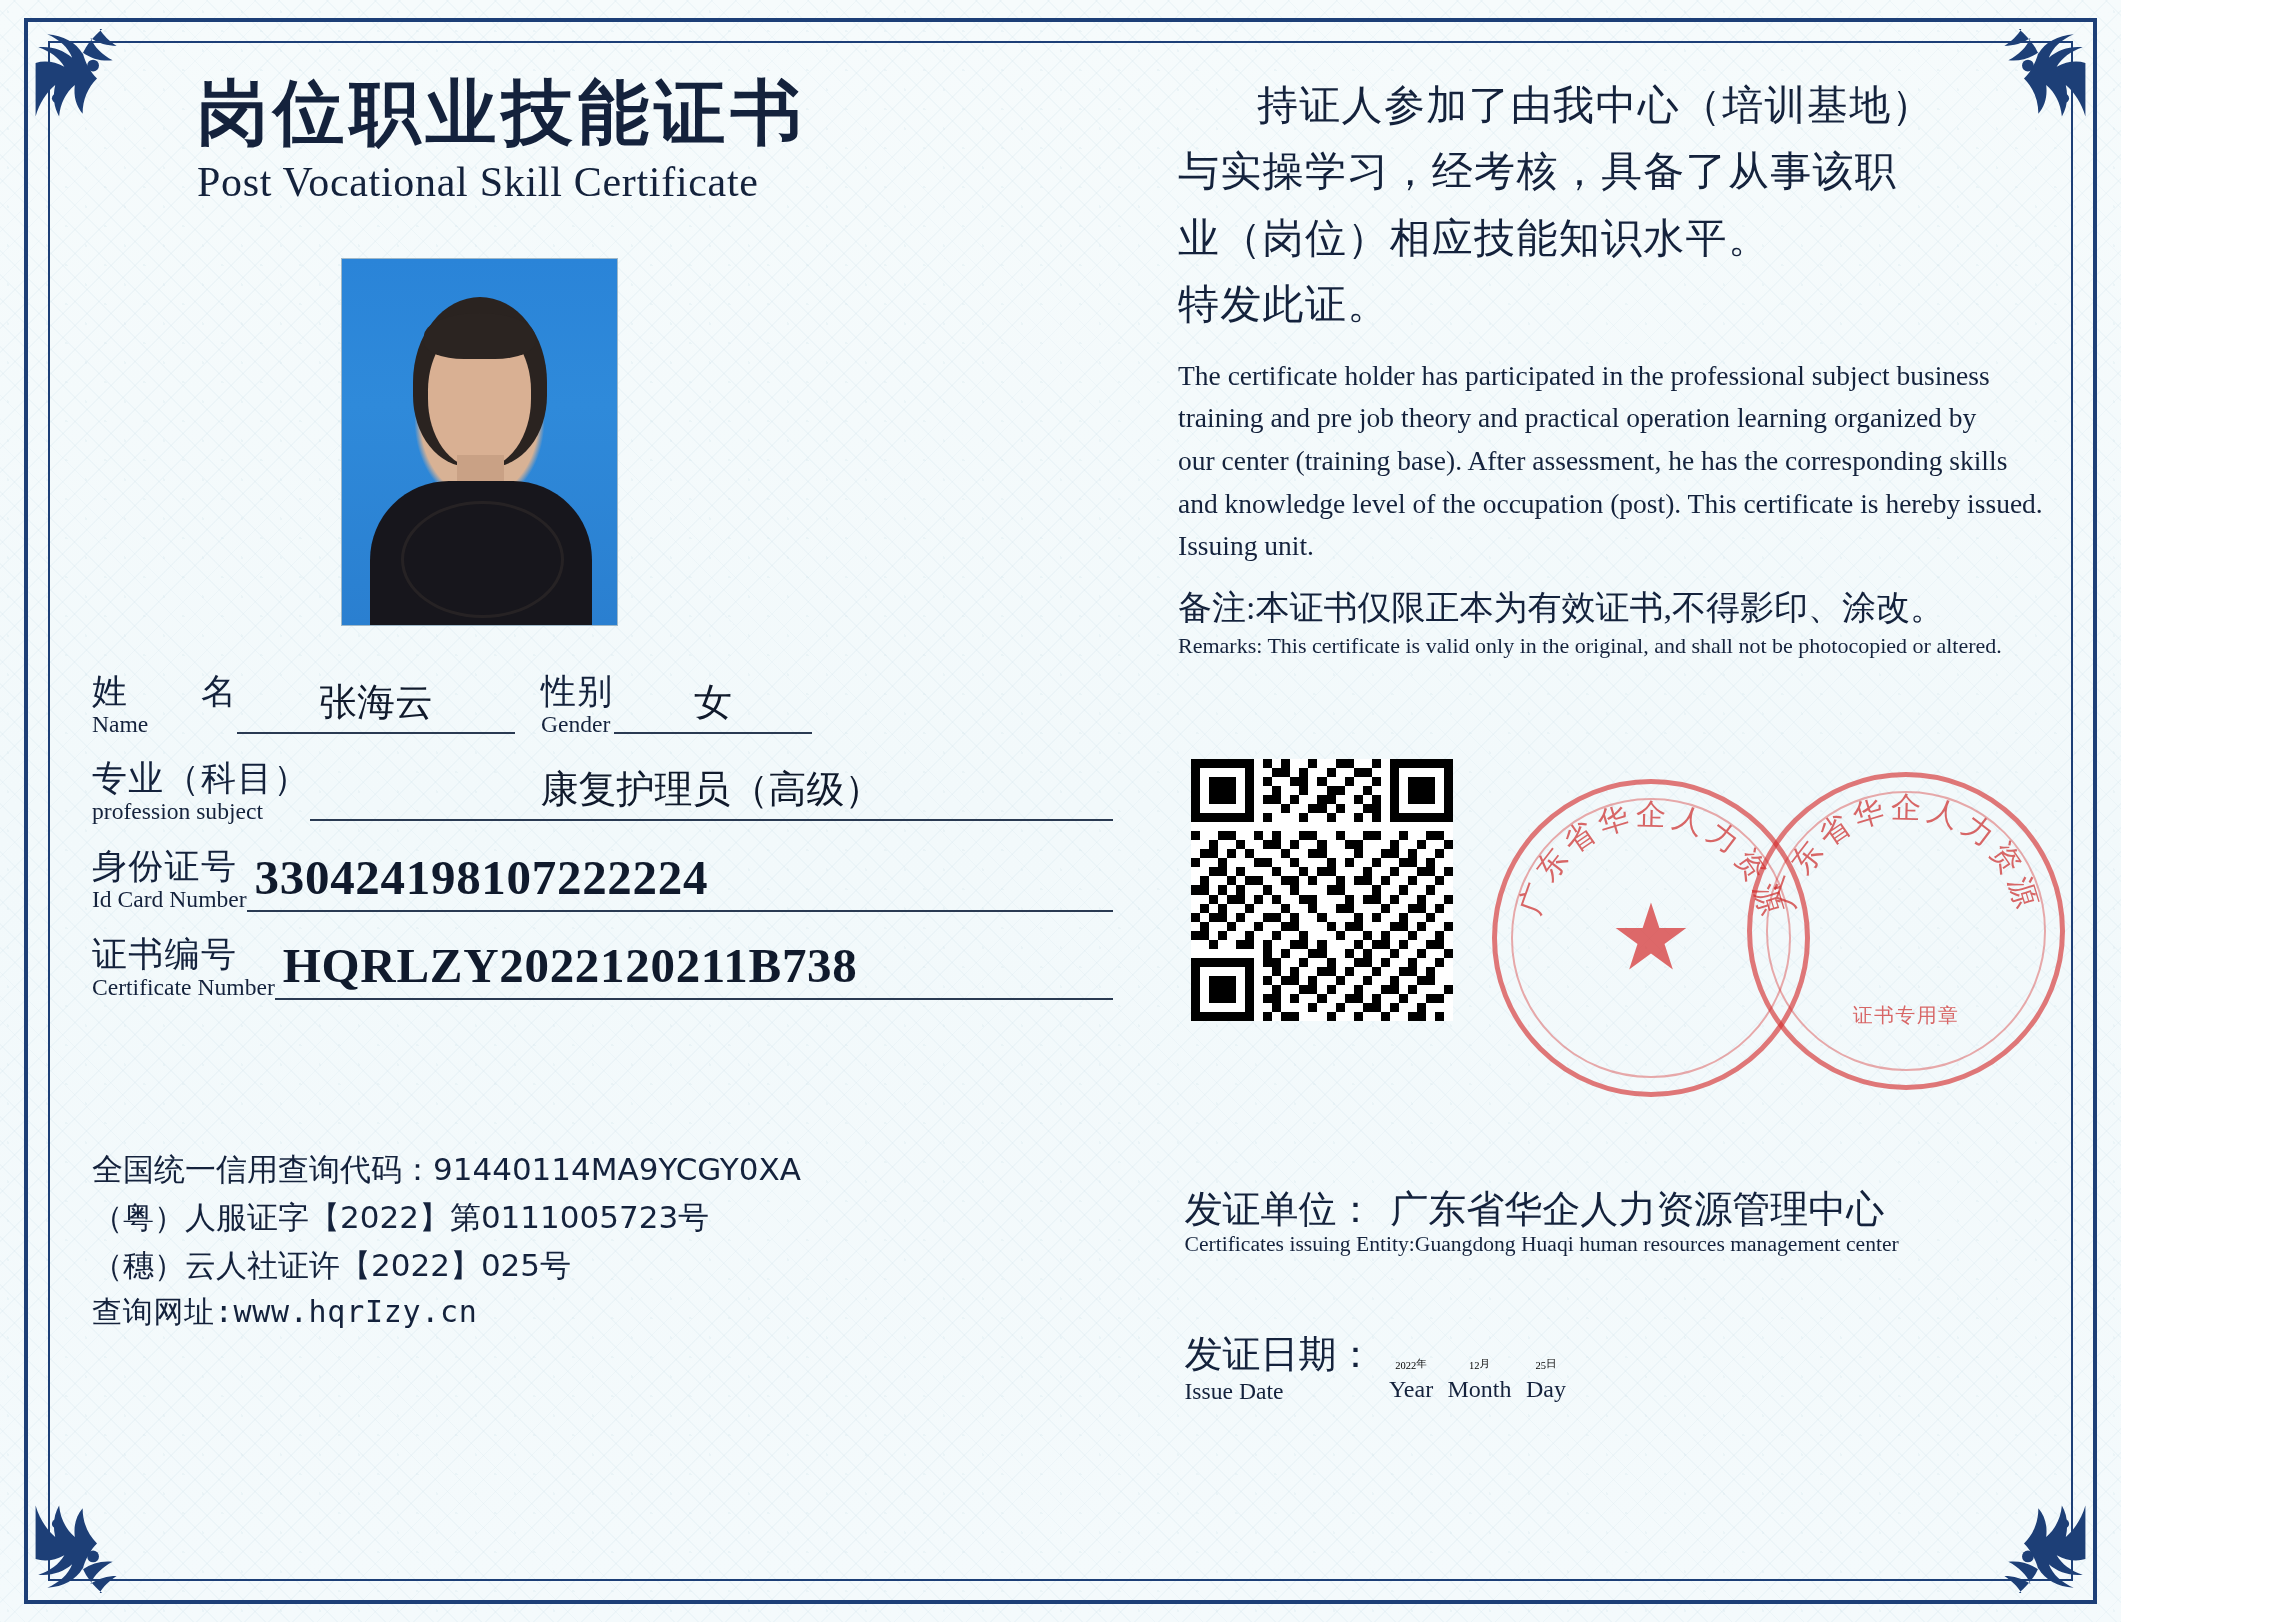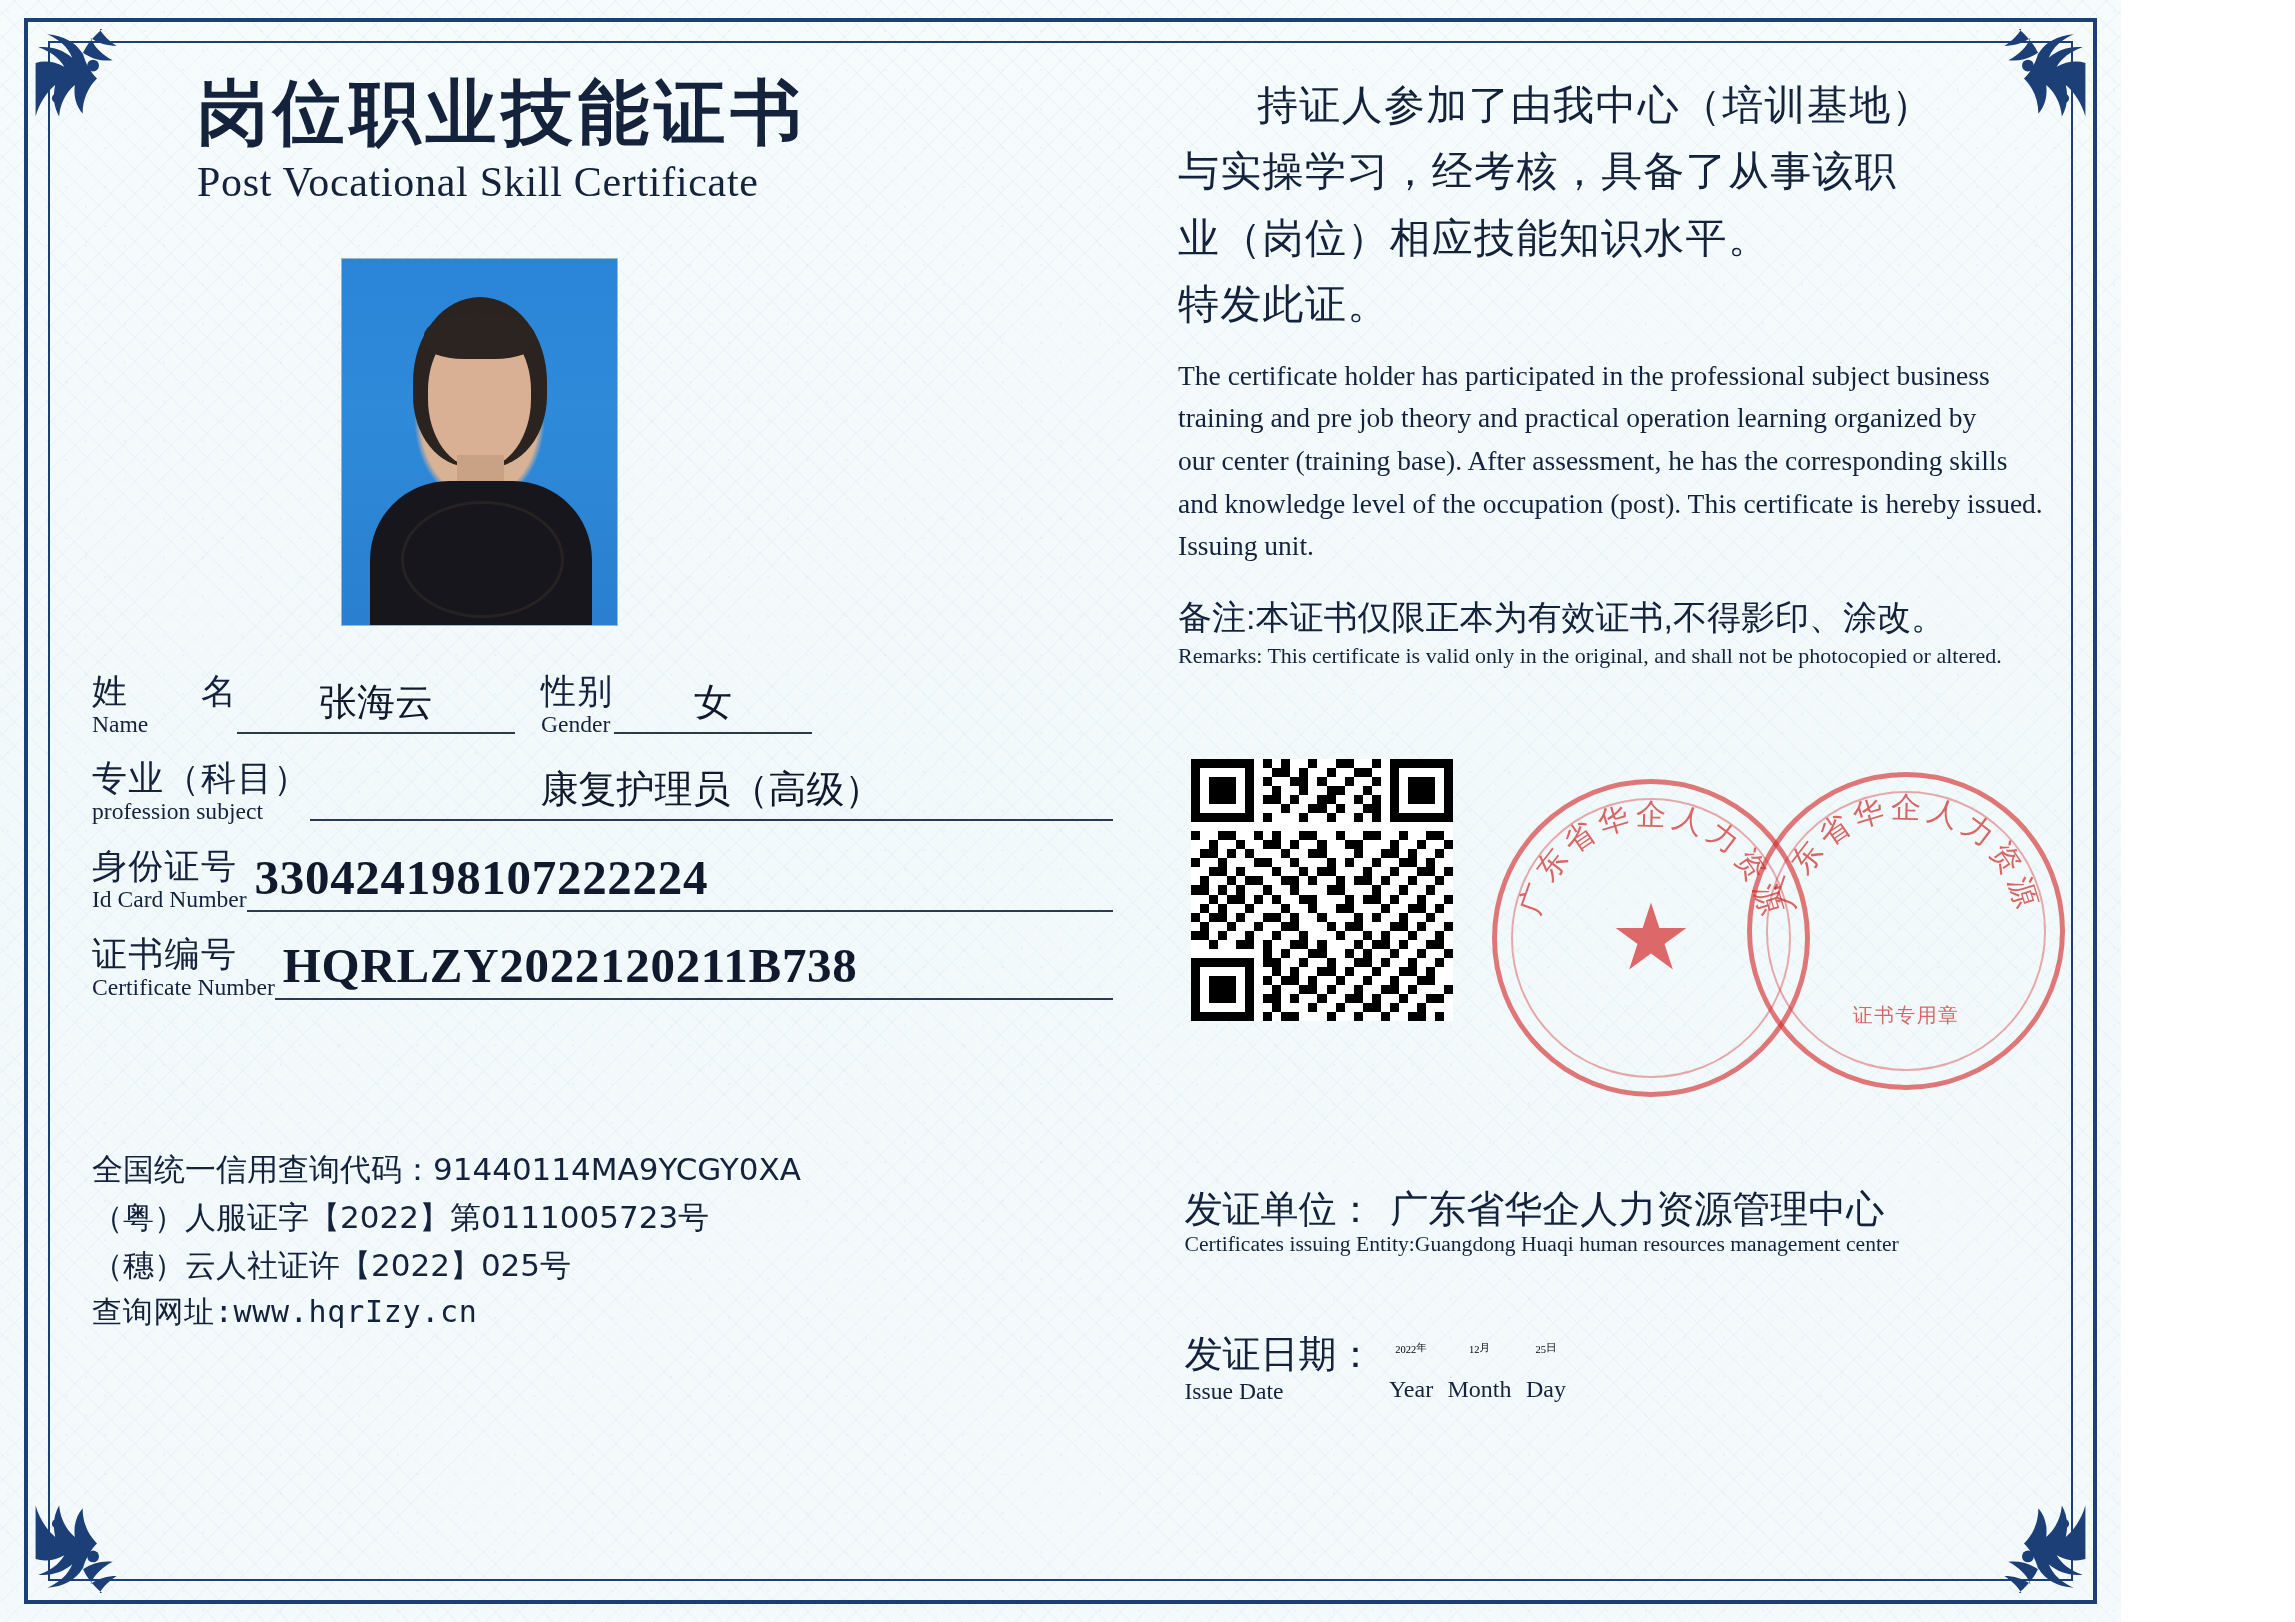--- a/index.html
+++ b/index.html
@@ -214,22 +214,22 @@
   }
   .body-cn .indent { text-indent: 79px; }
   .body-en {
     margin-top: 17px;
     font-family: "Liberation Serif", serif;
     font-size: 27.5px;
     color: #14223c;
     line-height: 1.55;
   }
   .remarks-cn {
-    margin-top: 27px;
-    font-family: Liberation Sans, sans-serif;
+    margin-top: 17px;
+    font-family: Liberation Serif, serif;
     font-size: 34px;
     color: #14223c;
     white-space: nowrap;
   }
   .remarks-en {
     font-family: "Liberation Serif", serif;
     font-size: 22px;
     color: #14223c;
     margin-top: 2.6px;
     white-space: nowrap;
@@ -344,21 +344,21 @@
     align-items: flex-end;
     margin-left: 14.4px;
   }
   .date .sub {
     font-family: "Liberation Serif", serif;
     font-size: 24px;
     color: #14223c;
     text-align: center;
     margin-top: 5.2px;
   }
-  .date-col { display: flex; flex-direction: column; align-items: center; gap: 16px; }
+  .date-col { display: flex; flex-direction: column; align-items: center; }
   .date-row2 { display: flex; align-items: flex-end; }
 </style>
 </head>
 <body>
 
 <div class="cert">
 
   <div class="frame-outer"></div>
   <div class="frame-inner"></div>
 

